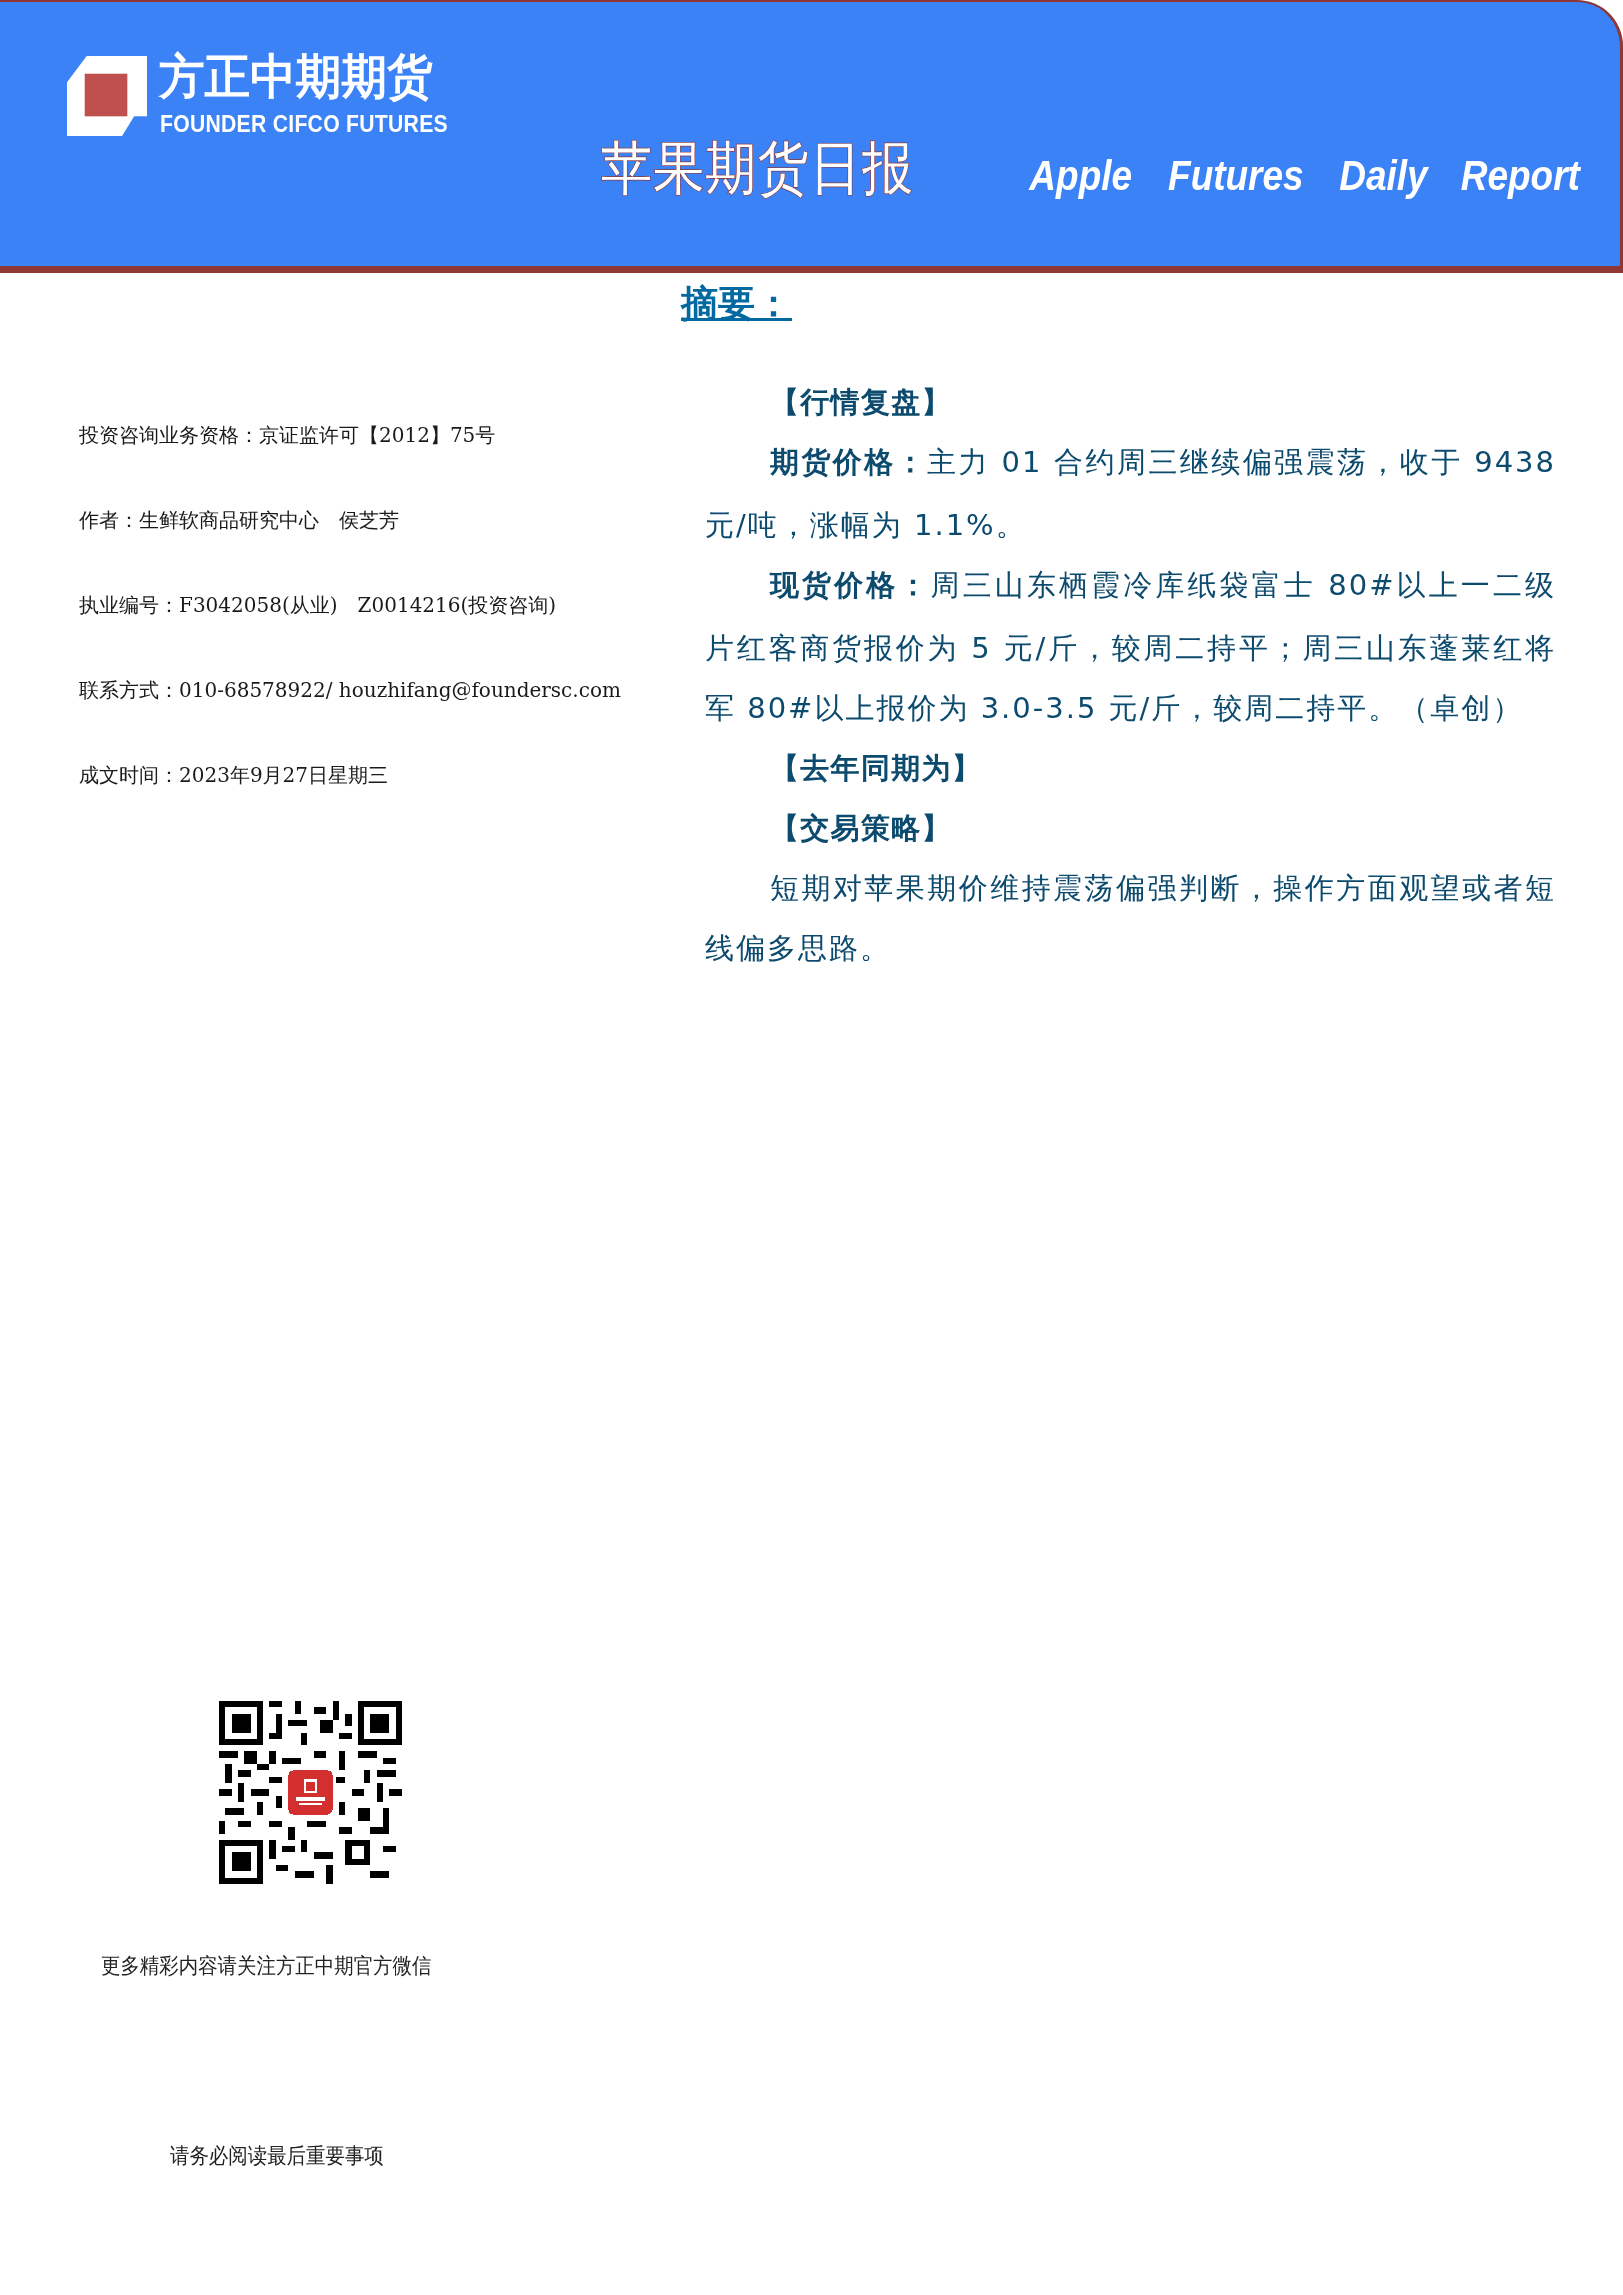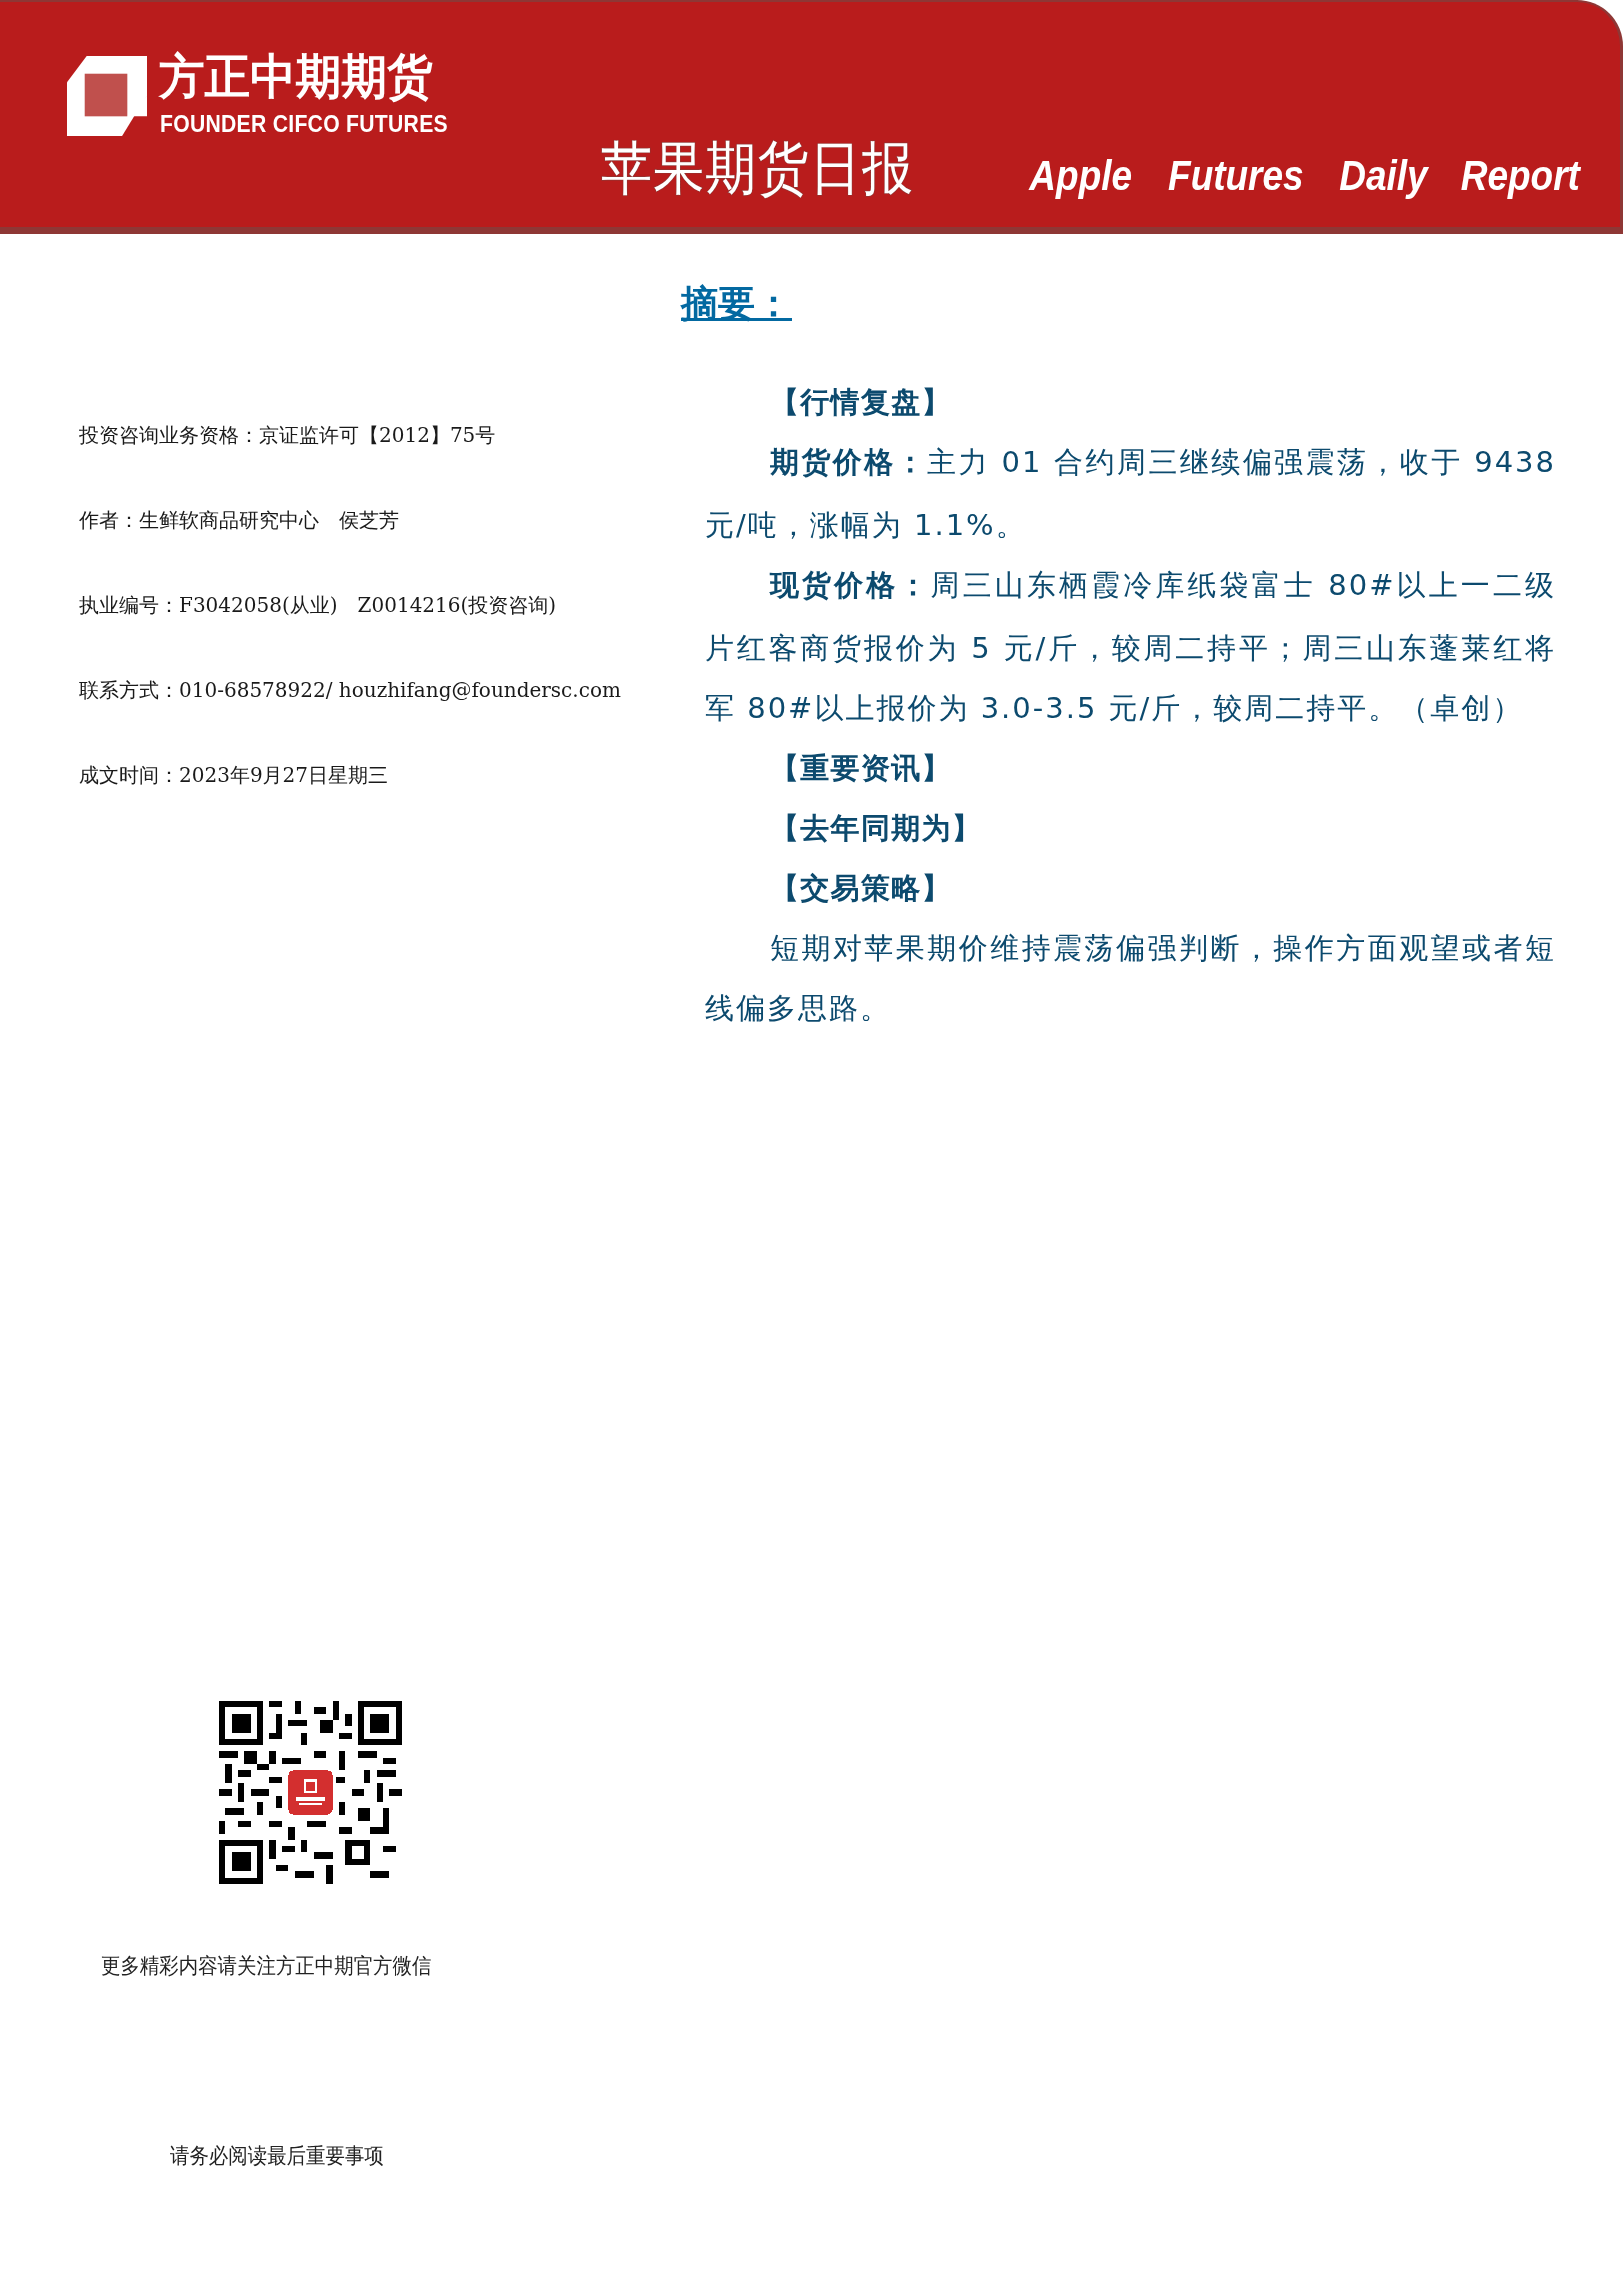--- a/index.html
+++ b/index.html
@@ -1,22 +1,22 @@
 <!DOCTYPE html>
 <html style="font-size:10.5px"><head>
   <meta charset="utf-8">
   <style>
     * { box-sizing: border-box; margin: 0; padding: 0; }
     html, body { width: 1623px; height: 2295px; background: #ffffff; overflow: hidden; }
     body { position: relative; font-family: "DejaVu Serif", "Liberation Serif", serif; color: #111; }
 
     
     .header {
-      position: absolute; left: 0; top: 0; width: 1623px; height: 234px;
-      background: #b91c1c;
+      position: absolute; left: 0; top: 0; width: 1623px; height: 273px;
+      background: #3b82f6;
       border-top: 2.6px solid #8E3735;
       border-right: 3.9px solid #8E3735;
       border-bottom: 7.2px solid #8E3735;
       border-top-right-radius: 46px;
     }
     .logo-mark {
       position: absolute; left: 67px; top: 54px; width: 80px; height: 80px;
     }
     .logo-cn {
       position: absolute; left: 159px; top: 50px;
@@ -212,20 +212,19 @@
 <div class="footer-note">请务必阅读最后重要事项</div>
 
 <div class="summary-title">摘要：</div>
 
 <div class="main">
 
   <p class="section-head">【行情复盘】</p>
   <p><span class="lead-label">期货价格：</span><span>主力 01 合约周三继续偏强震荡，收于 9438 元/吨，涨幅为 1.1%。</span></p>
   <p><span class="lead-label">现货价格：</span><span>周三山东栖霞冷库纸袋富士 80#以上一二级片红客商货报价为 5 元/斤，较周二持平；周三山东蓬莱红将军 80#以上报价为 3.0-3.5 元/斤，较周二持平。（卓创）</span></p>
 
-  <p class="section-head">【重要资讯】</p>
 
   <p class="section-head">【去年同期为】</p>
 
   <p class="section-head">【交易策略】</p>
   <p><span>短期对苹果期价维持震荡偏强判断，操作方面观望或者短线偏多思路。</span></p>
 </div>
 
 
 </body></html>

